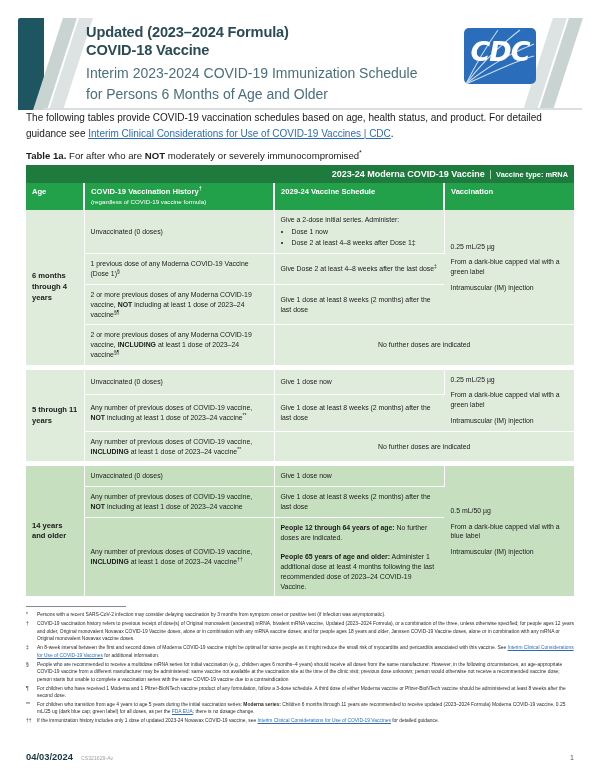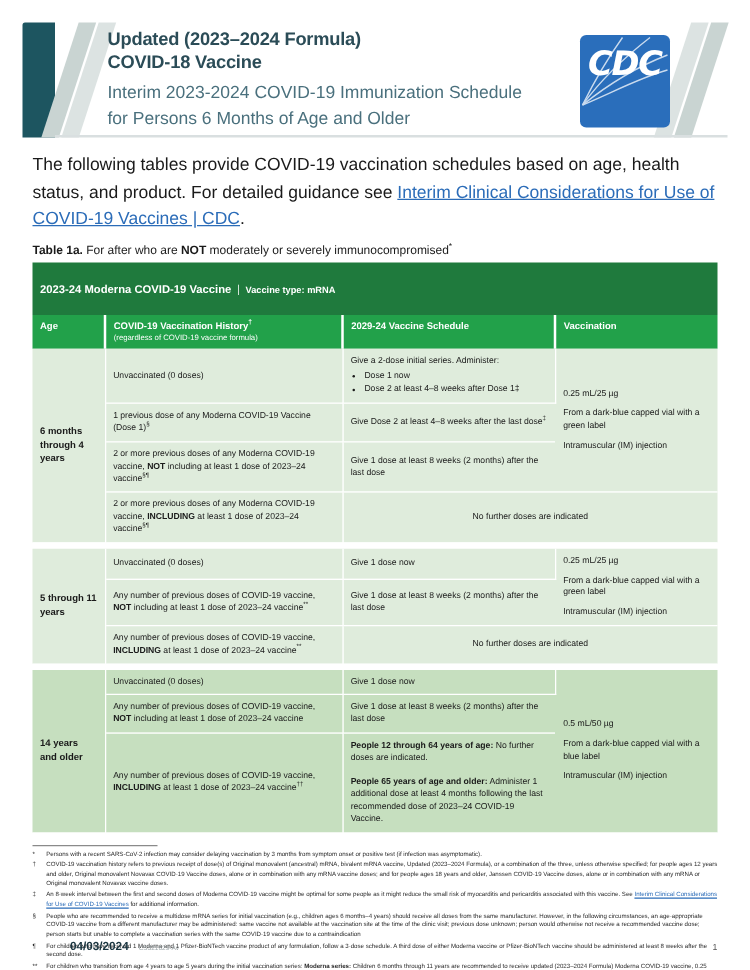--- a/index.html
+++ b/index.html
@@ -53,21 +53,21 @@
   }
   .hdr-sub {
     font-size: 14px;
     color: #4a707d;
     line-height: 1.5;
     margin-top: 3px;
   }
   .cdc-logo {
     position: absolute;
     right: 46px; top: 10px;
-    width: 72px; height: 74px;
+    width: 72px; height: 56px;
     background: #2a6ebb;
     border-radius: 5px;
     overflow: hidden;
   }
   .cdc-logo .txt {
     position: absolute;
     left: 0; right: 0; top: 8px;
     text-align: center;
     color: #ffffff;
     font-size: 27px;
@@ -80,22 +80,22 @@
   .cdc-logo svg { position: absolute; left: 0; top: 0; }
   .hdr-rule {
     position: absolute;
     left: 26px; right: 0; bottom: 0;
     height: 2px;
     background: #d9dfe0;
   }
 
   
   .intro {
-    margin: 11px 26px 0 26px;
-    font-size: 14px;
+    margin: 0 26px 0 26px;
+    font-size: 10px;
     line-height: 1.55;
     color: #1a1a1a;
   }
   .intro a, a.link {
     color: #2b6cb8;
     text-decoration: underline;
   }
   .table-caption {
     margin: 9px 26px 4px 26px;
     font-size: 9.6px;
@@ -109,24 +109,24 @@
     margin: 0 26px;
     border-collapse: collapse;
     width: calc(100% - 52px);
     table-layout: fixed;
   }
   .tbl td, .tbl th { vertical-align: top; }
 
   .band {
     background: #1f7a3d;
     color: #ffffff;
-    padding: 16px 6px;
+    padding: 4px 6px;
     font-size: 9px;
     font-weight: bold;
-    text-align: left;
+    text-align: right;
   }
   .band .sep { font-weight: normal; opacity: .85; padding: 0 2px; }
   .band .vt { font-size: 7.4px; font-weight: bold; }
 
   .colhdr {
     background: #22a14a;
     color: #ffffff;
     padding: 4px 6px;
     font-size: 7.6px;
     font-weight: bold;
@@ -190,21 +190,20 @@
   }
   .fn .bd { flex: 1 1 auto; }
   .fn a { color: #2b6cb8; text-decoration: underline; }
 
   
   .footer {
     position: absolute;
     left: 26px; right: 26px; bottom: 14px;
     display: flex;
     align-items: baseline;
-    margin-left: 30px;
   }
   .footer .date {
     font-size: 9.4px;
     font-weight: bold;
     color: #1a3540;
   }
   .footer .cs {
     font-size: 5.2px;
     color: #9aa3a6;
     margin-left: 8px;

